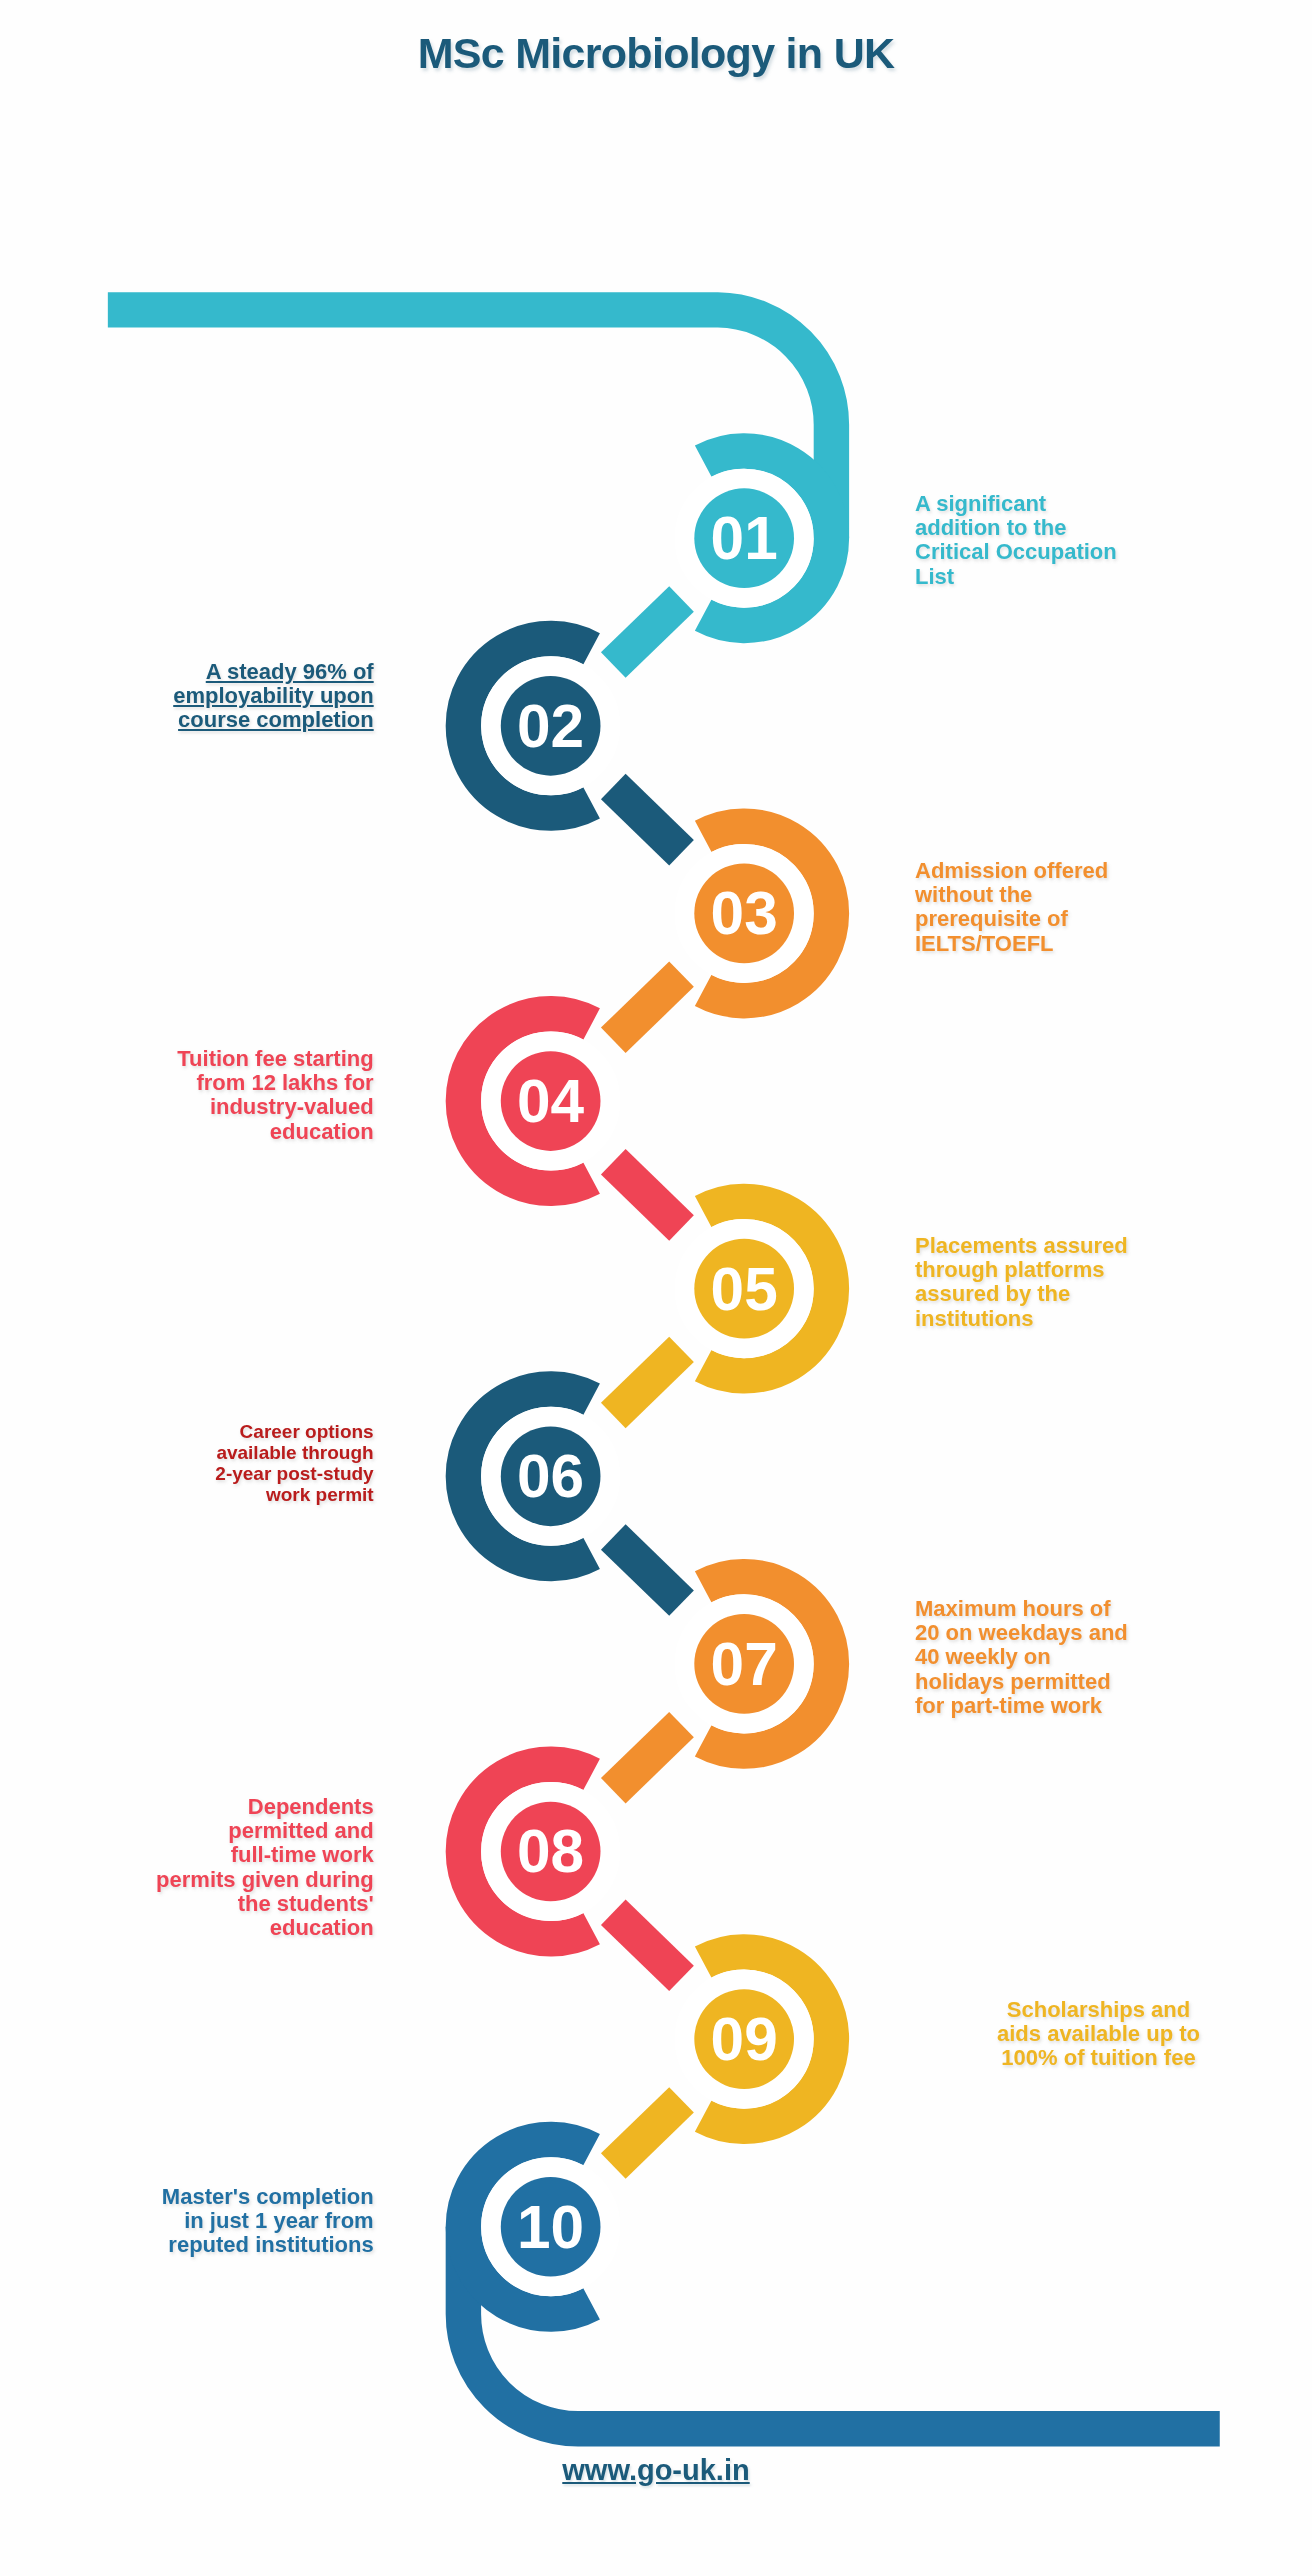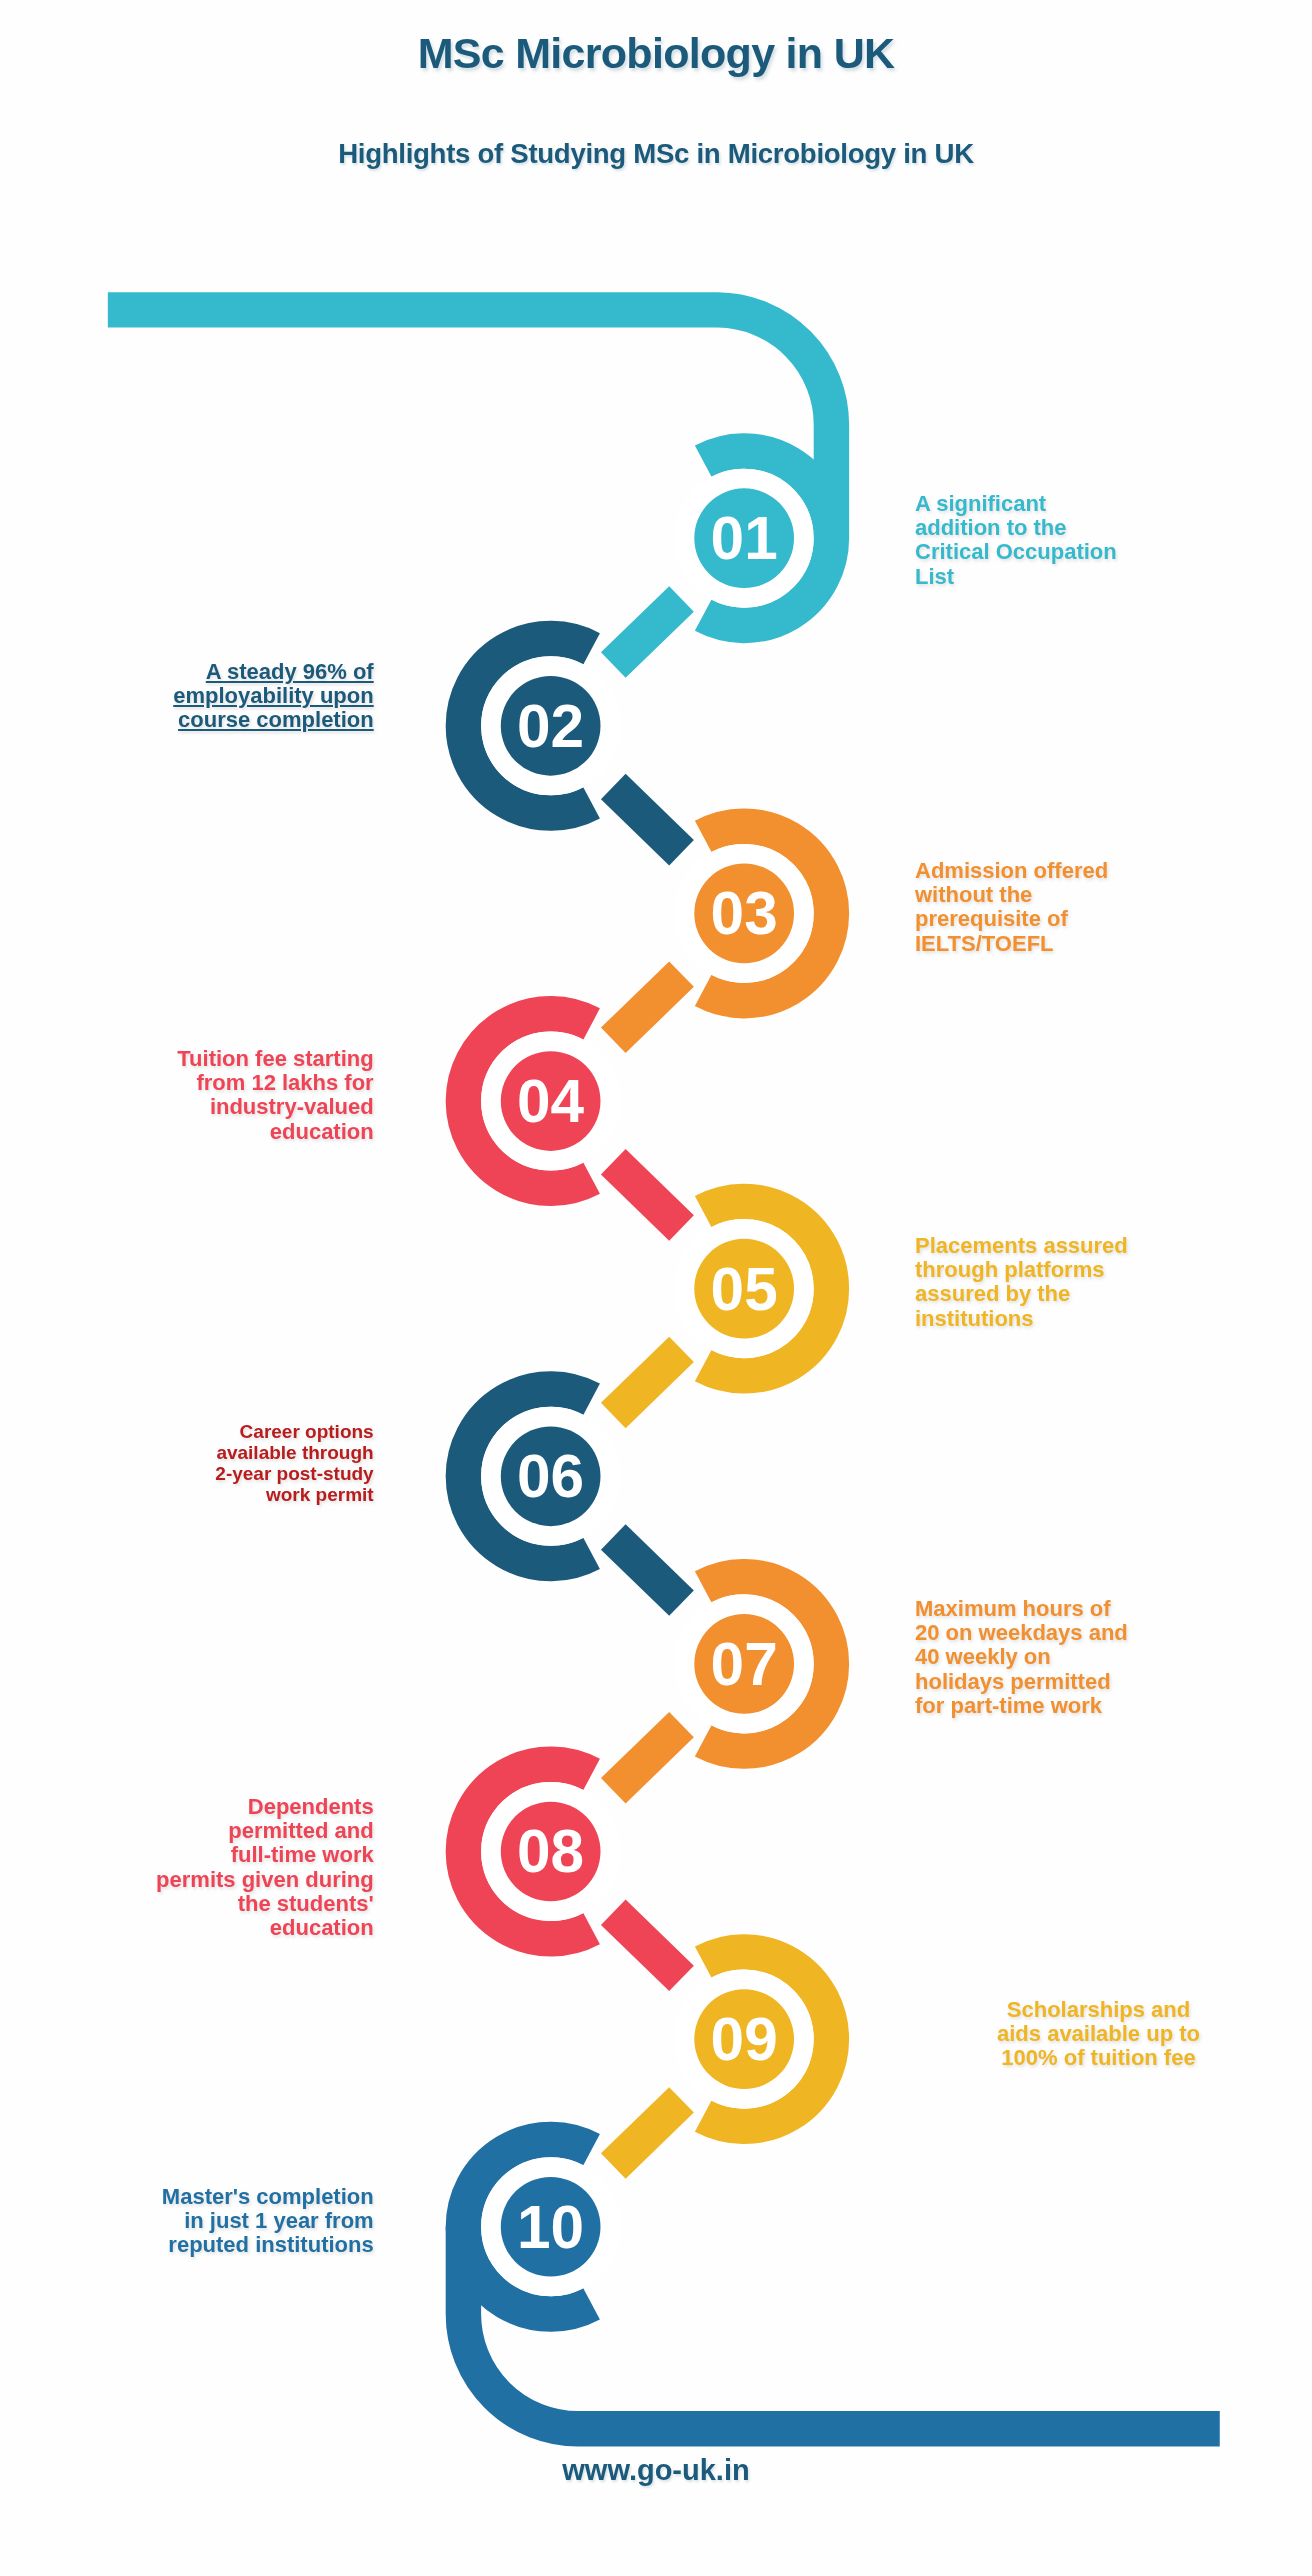--- a/index.html
+++ b/index.html
@@ -9,37 +9,36 @@
     background:#fefefe;
   }
   #stage{position:absolute;inset:0;width:1312px;height:2576px;}
 
   .hdr{position:absolute;width:100%;text-align:center;color:#1B5A7A;font-weight:bold;}
   #title{top:29px;font-size:43px;letter-spacing:-0.7px;
          text-shadow:2px 2.6px 3.3px rgba(120,150,165,.30);}
   #subtitle{top:138px;font-size:27.6px;letter-spacing:-0.3px;
          text-shadow:1.3px 2px 2.6px rgba(120,150,165,.30);}
   #footer{top:2454px;font-size:29px;letter-spacing:0px;
-         text-shadow:1.3px 2px 2.6px rgba(120,150,165,.28);}
+         text-shadow:1.3px 2px 2.6px rgba(120,150,165,.28);text-decoration:underline;}
 
   #svgwrap{position:absolute;left:16px;top:0;width:1312px;height:2576px;}
   svg{display:block;}
 
   .cap{position:absolute;font-weight:bold;line-height:1.10;
        text-shadow:1.3px 2px 3.3px rgba(150,150,150,.30);}
   .cap.r{text-align:left;}
   .cap.l{text-align:right;}
 </style>
 </head>
 <body>
 
 <div id="stage">
 
   <div class="hdr" id="title">MSc Microbiology in UK</div>
-  <div class="hdr" id="subtitle">Highlights of Studying MSc in Microbiology in UK</div>
 
   <div id="svgwrap">
     <svg id="chain" width="1312" height="2576" viewBox="0 0 2000 3926" xmlns="http://www.w3.org/2000/svg">
       <g id="chain-layer">
           <path d="M 140 472
              L 1070 472
              A 175 175 0 0 1 1243 647
              L 1243 820" fill="none" stroke="#35B9CC" stroke-width="54" stroke-linecap="butt"></path>
           <path d="M 682 3394
              L 682 3527

